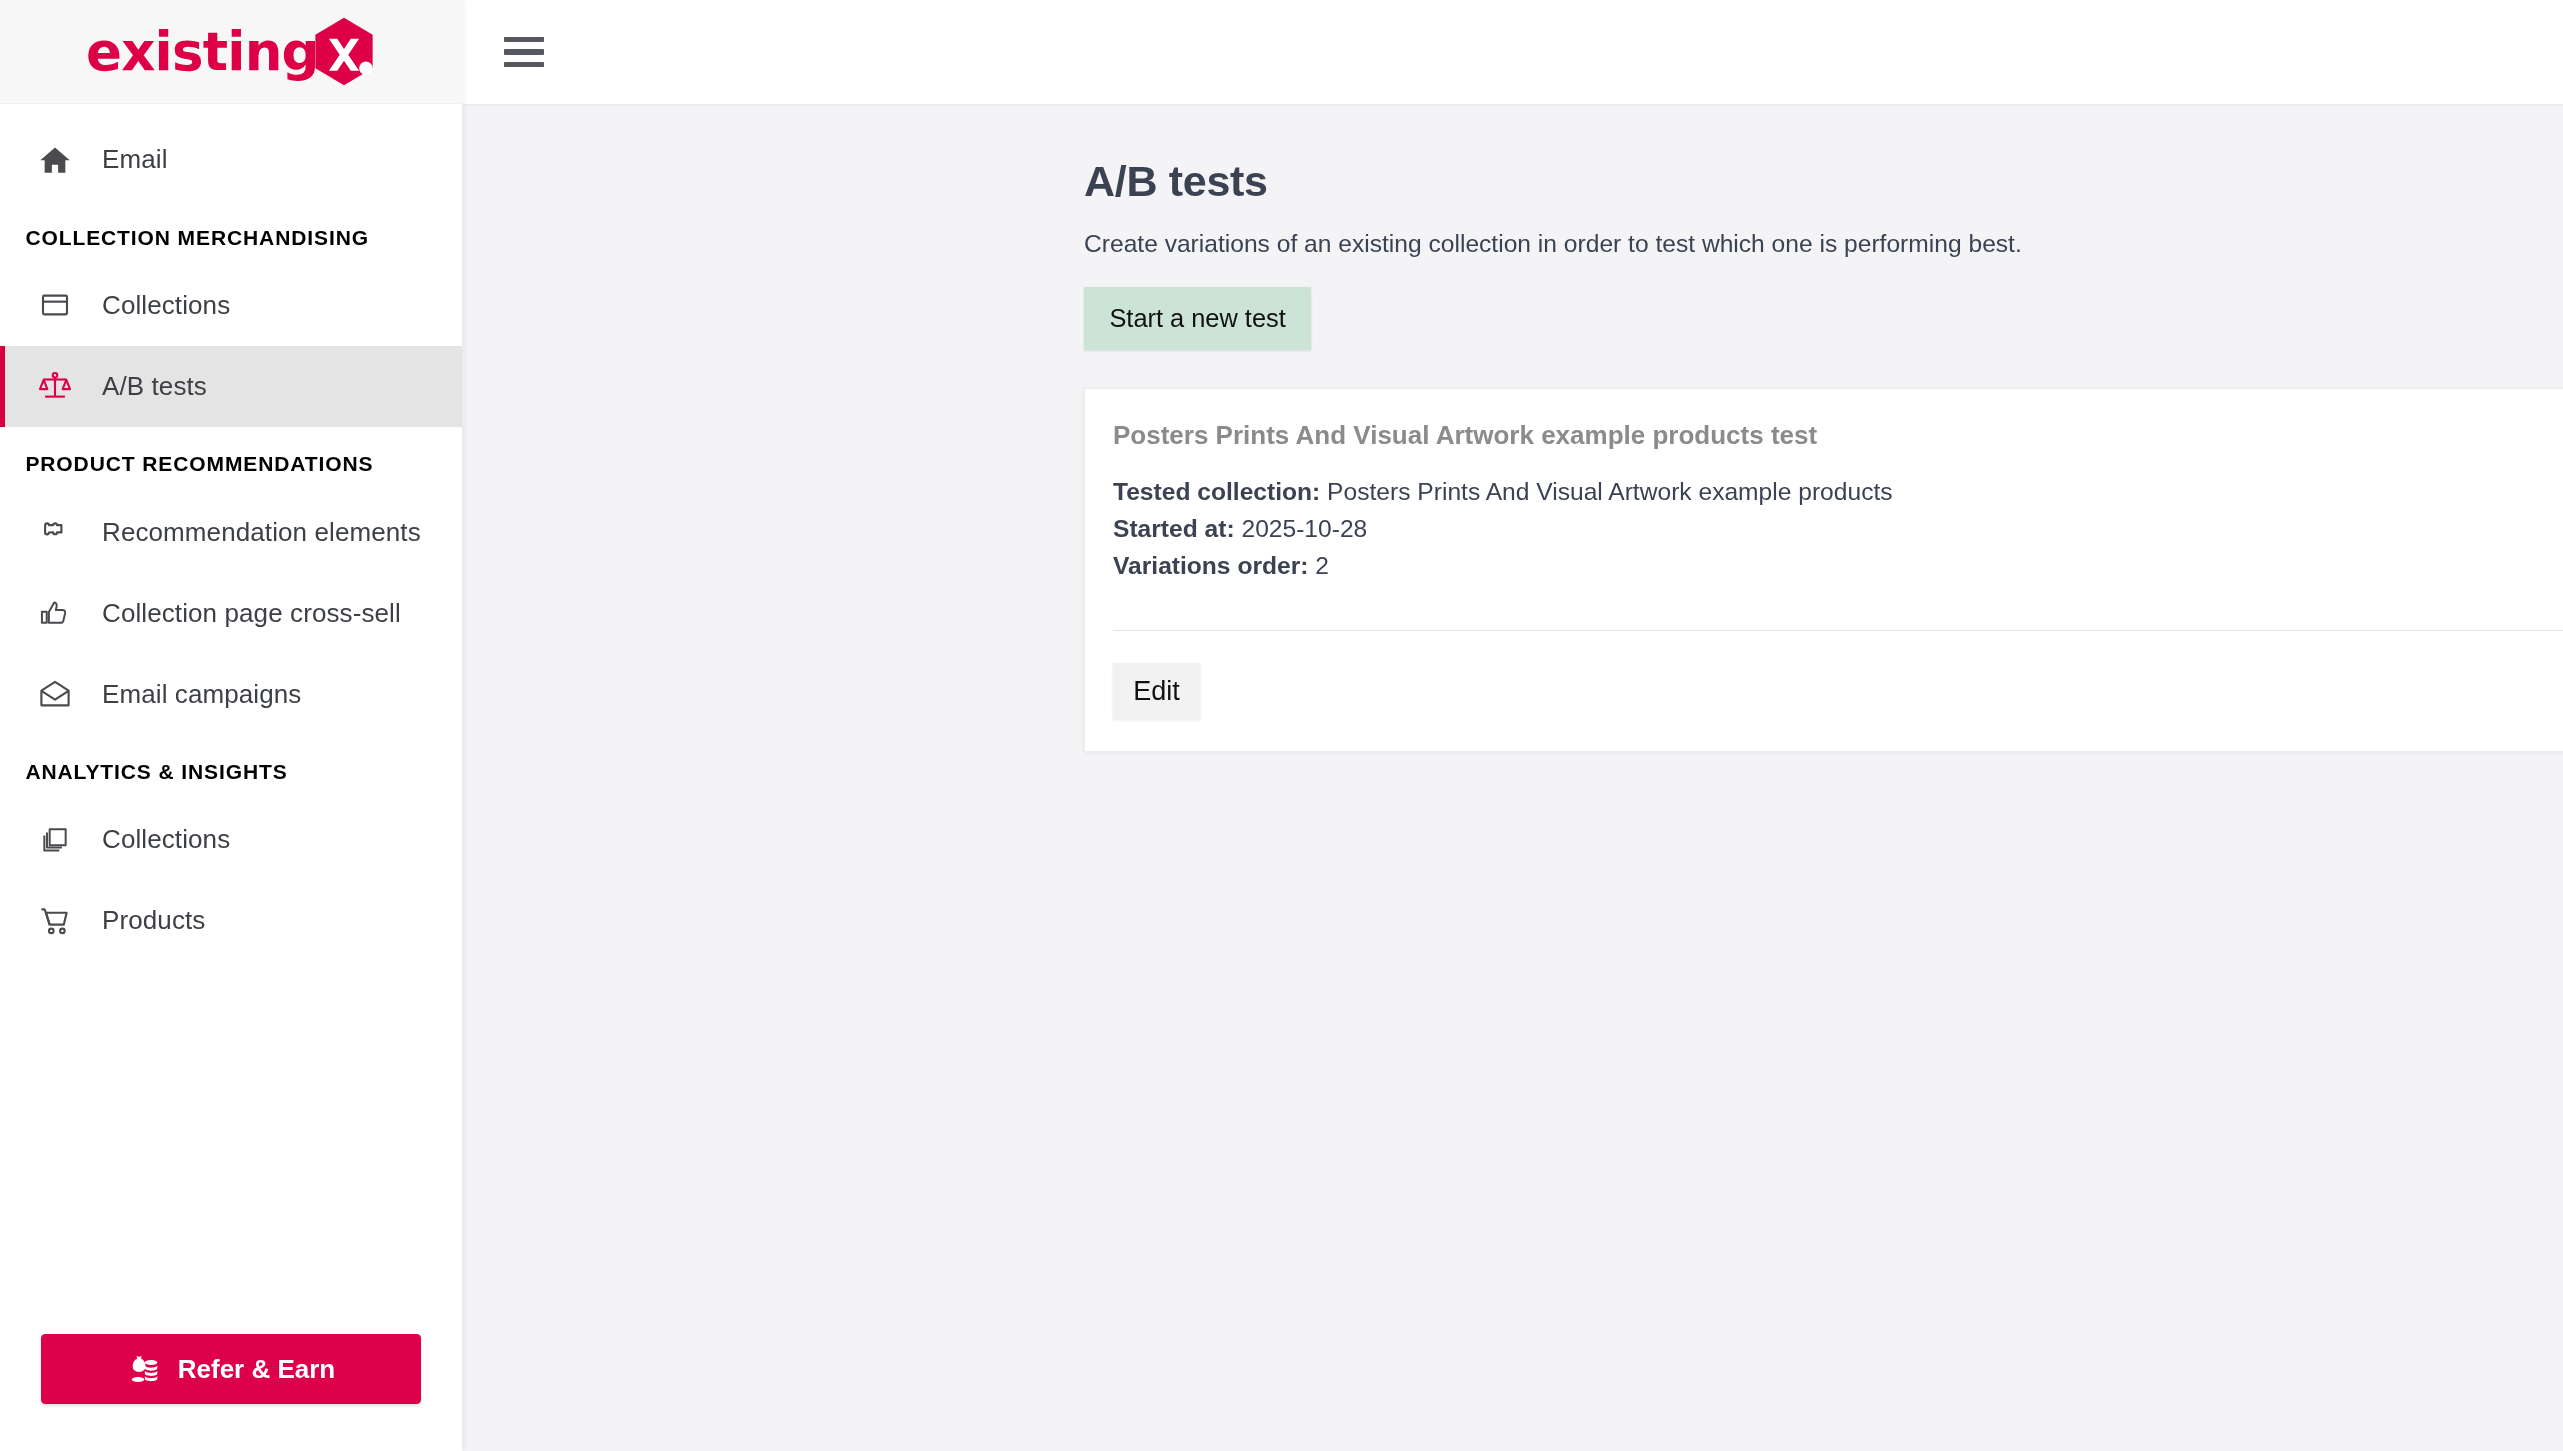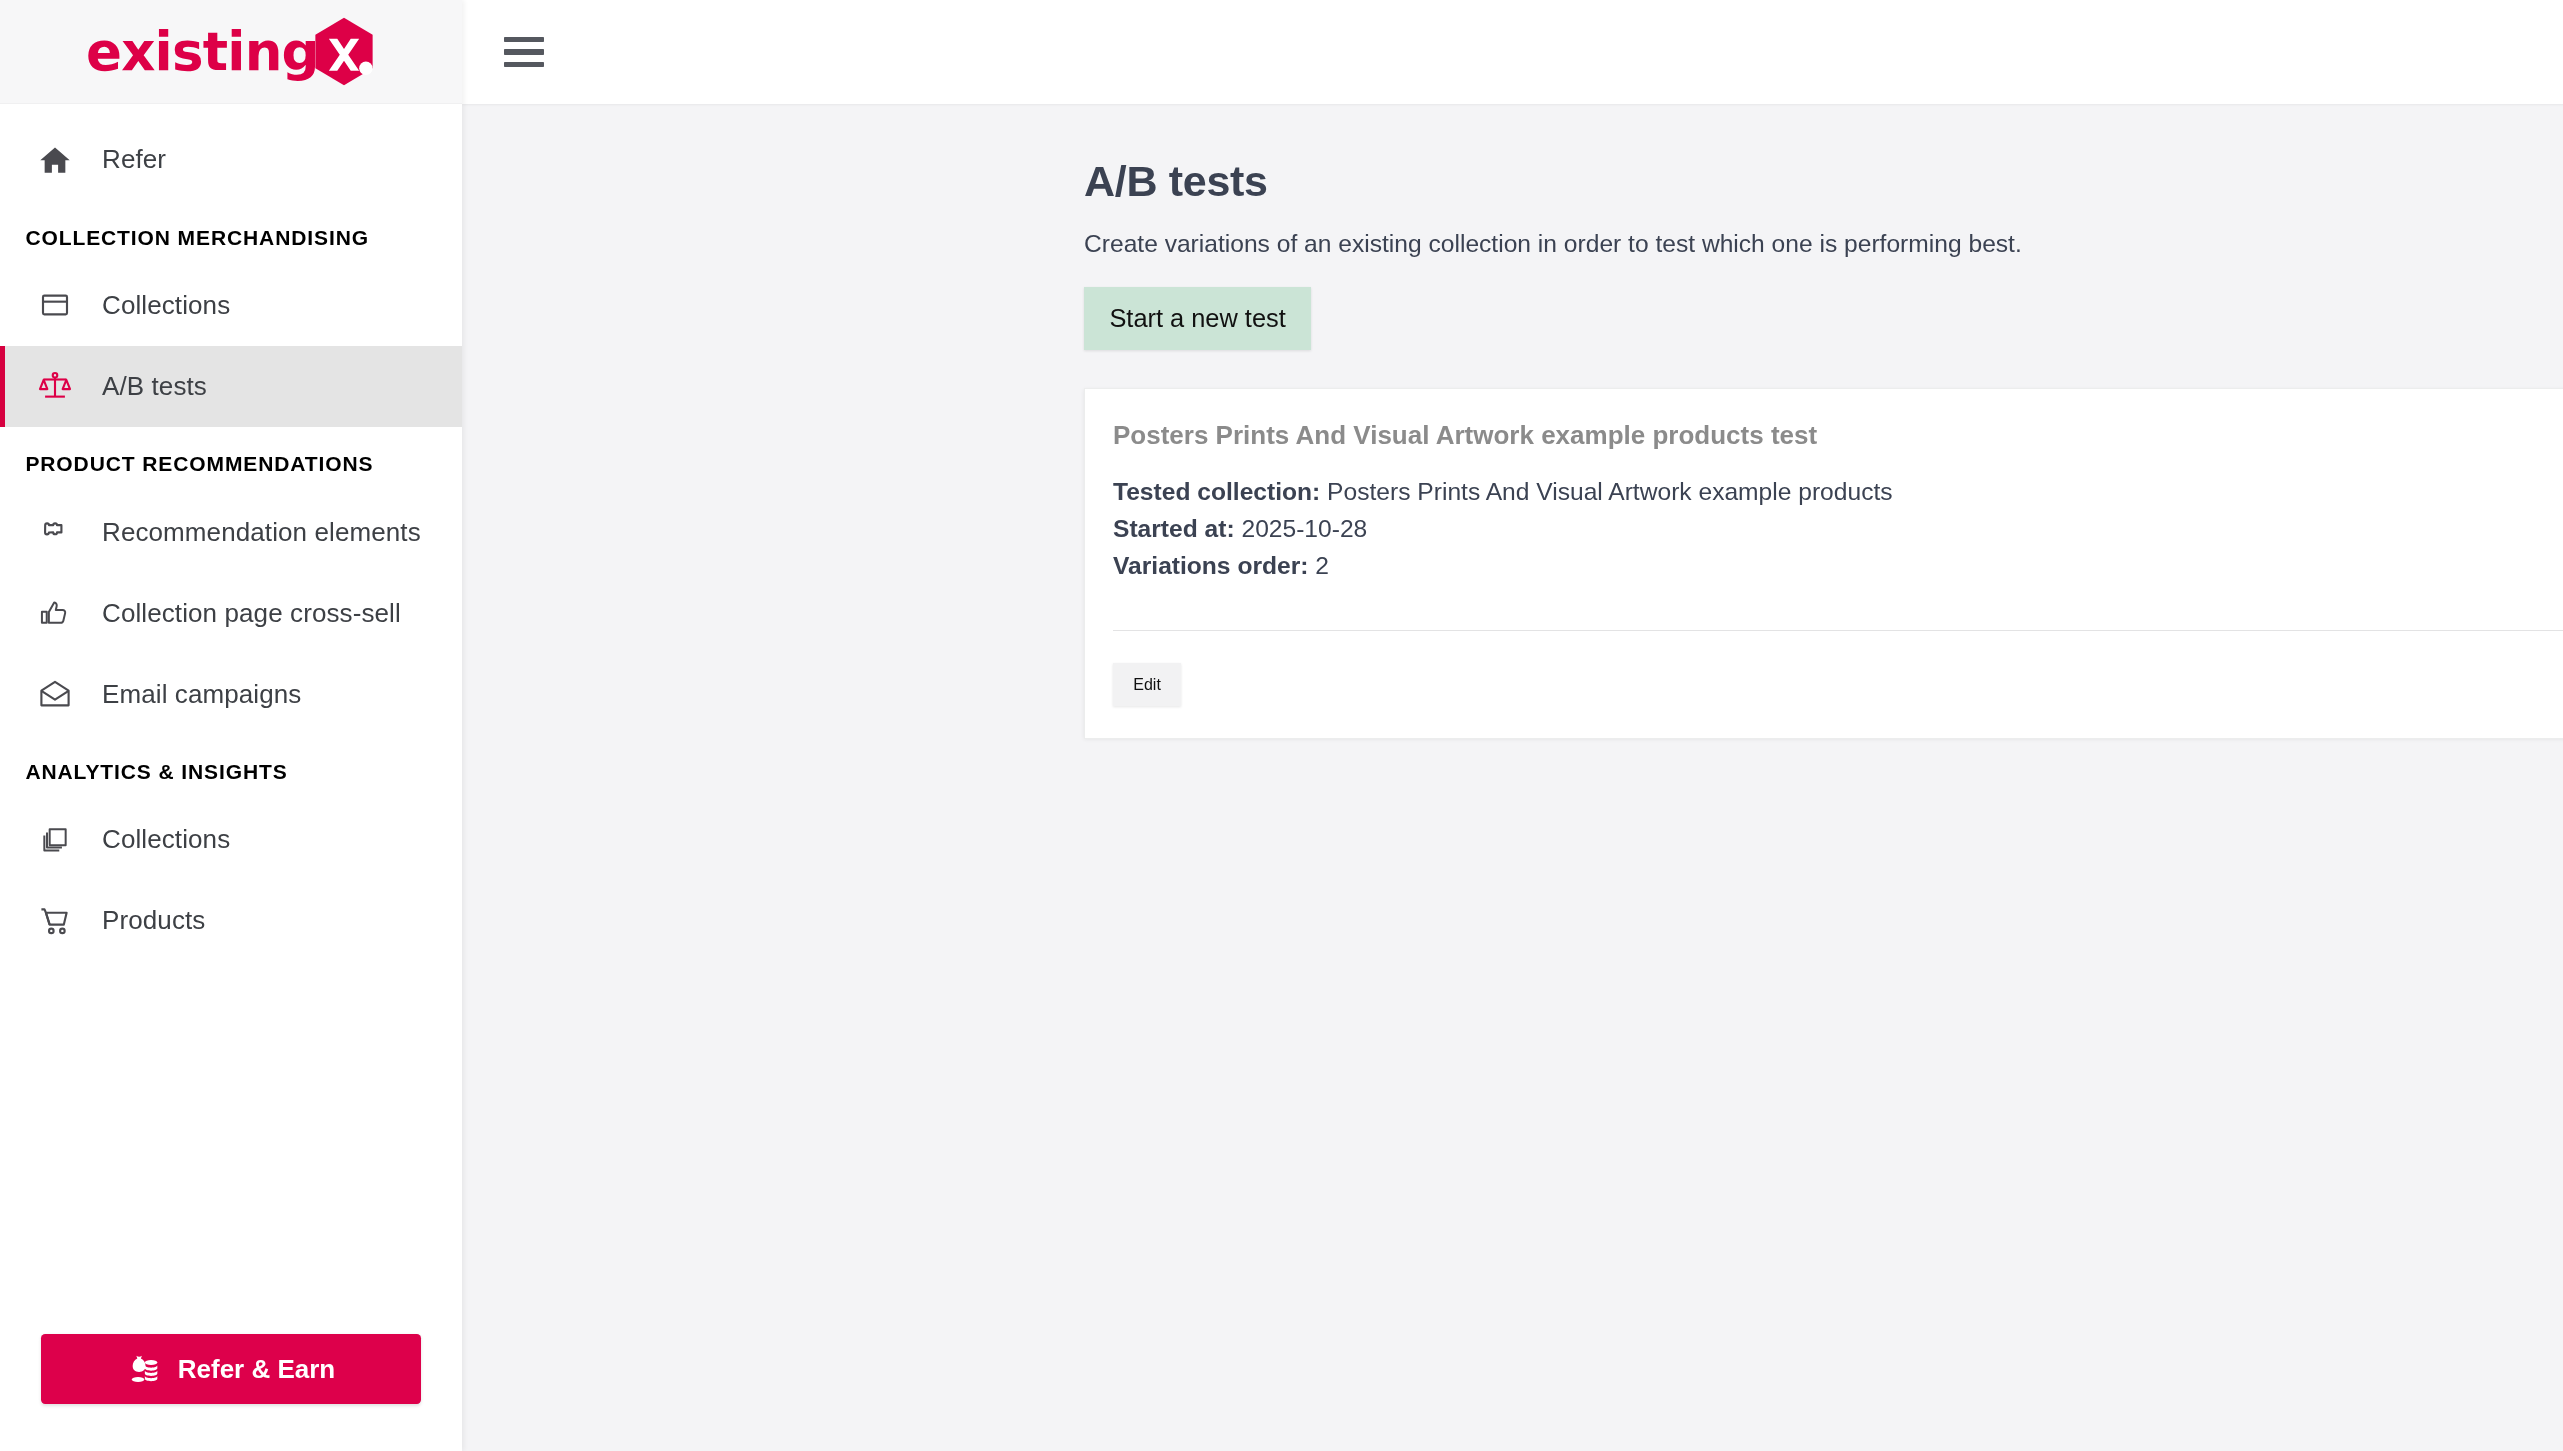--- a/index.html
+++ b/index.html
@@ -247,21 +247,21 @@
     background: #e3e3e4;
     margin: 20.3px 28px 0 28px;
   }
   .card-footer {
     padding: 32px 28px 32px 28px;
   }
   .secondary-btn {
     background: #f2f2f3;
     border: none;
     color: #111111;
-    font-size: 16px;
+    font-size: 27px;
     font-family: "Liberation Sans", sans-serif;
     padding: 12.7px 20.3px;
     cursor: pointer;
     box-shadow: 0 0.8px 2.5px rgba(0,0,0,0.10);
   }
 </style>
 </head>
 <body>
 
 <div class="app">
@@ -282,21 +282,21 @@
     </div>
 
     <nav class="nav">
 
       <div class="nav-item">
         <span class="nav-icon">
           <svg width="34" height="34" viewBox="0 0 24 24" fill="currentColor">
             <path d="M12 3.2 1.6 12.1h3.1V21h5.1v-5.6h4.4V21h5.1v-8.9h3.1L12 3.2z"></path>
           </svg>
         </span>
-        <span class="nav-label">Refer</span>
+        <span class="nav-label">Email</span>
       </div>
 
       <div class="nav-section-title">COLLECTION MERCHANDISING</div>
 
       <div class="nav-item">
         <span class="nav-icon">
           <svg width="32" height="32" viewBox="0 0 24 24" fill="none" stroke="currentColor" stroke-width="1.6">
             <rect x="3" y="5" width="18" height="14" rx="1"></rect>
             <line x1="3" y1="9.5" x2="21" y2="9.5"></line>
           </svg>

